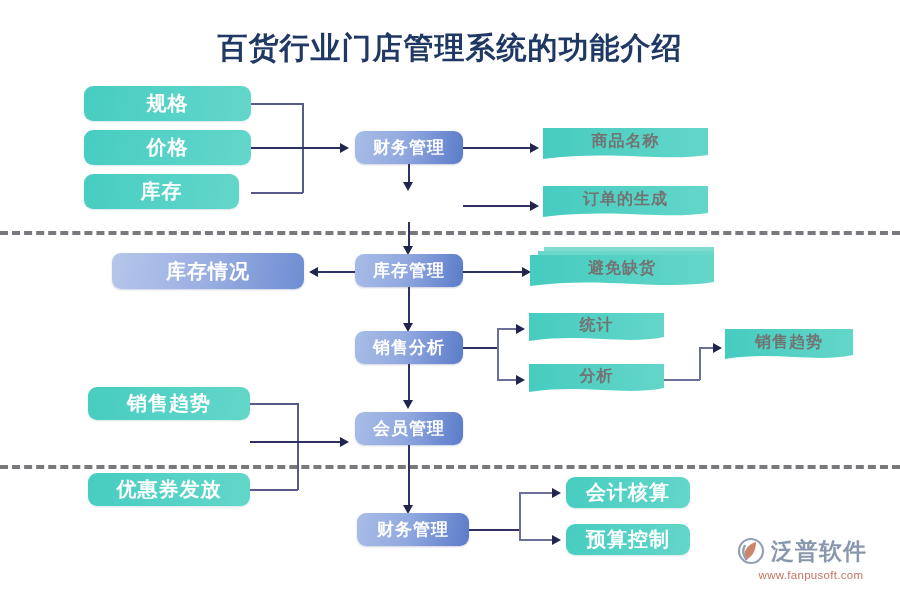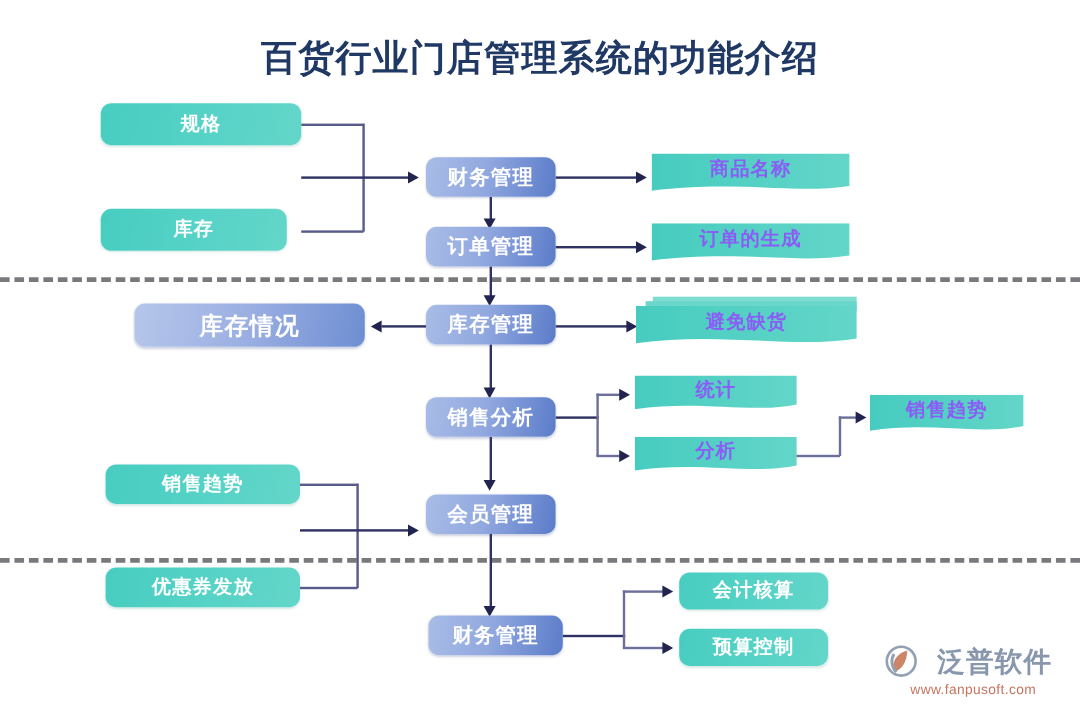--- a/index.html
+++ b/index.html
@@ -68,42 +68,42 @@
     background: linear-gradient(100deg, #b6c6ea 0%, #9aaee2 50%, #6e8ed2 100%);
     box-shadow: 0 1px 2px rgba(60, 80, 140, 0.25);
     font-size: 20px;
   }
 
   
   .node-teal {
     border-radius: 9px;
     background: linear-gradient(100deg, #47cdc0 0%, #55d2c6 50%, #63d6c9 100%);
     box-shadow: 0 1px 2px rgba(50, 140, 130, 0.2);
-    font-size: 16px;
+    font-size: 20px;
   }
 
   
   .ribbon {
     position: absolute;
     z-index: 5;
   }
   .ribbon .ribbon-shape {
     position: absolute;
     inset: 0;
   }
   .ribbon .ribbon-label {
     position: absolute;
     top: 0;
     left: 0;
     right: 0;
     height: 78%;
     display: flex;
     align-items: center;
     justify-content: center;
-    color: #8b5cf6;
+    color: #737373;
     font-weight: bold;
     font-size: 16px;
     letter-spacing: 1px;
     z-index: 2;
   }
 
   
   .conn {
     position: absolute;
     background: #2e3161;
@@ -142,21 +142,21 @@
     right: 14px;
     bottom: 10px;
     width: 150px;
     height: 54px;
     z-index: 8;
     opacity: 0.92;
   }
   .wm-row {
     display: flex;
     align-items: center;
-    gap: 15px;
+    gap: 5px;
   }
   .wm-mark {
     width: 30px;
     height: 30px;
     flex: 0 0 auto;
   }
   .wm-text {
     font-size: 23px;
     font-weight: bold;
     color: #7f8fa6;
@@ -177,20 +177,23 @@
 
 <div id="canvas">
 
   <div class="title">百货行业门店管理系统的功能介绍</div>
 
   <div class="divider" style="top:231px;"></div>
   <div class="divider" style="top:465px;"></div>
 
   <div class="node node-teal" style="left:84px; top:86px; width:167px; height:35px;">
     <span>规格</span>
+  </div>
+  <div class="node node-teal" style="left:84px; top:130px; width:167px; height:35px;">
+    <span>价格</span>
   </div>
   <div class="node node-teal" style="left:84px; top:174px; width:155px; height:35px;">
     <span>库存</span>
   </div>
 
   <div class="conn conn-h conn-thin" style="left:251px; top:103px; width:52px;"></div>
   <div class="conn conn-h conn-thin" style="left:251px; top:192px; width:52px;"></div>
   <div class="conn conn-v conn-thin" style="left:302px; top:103px; height:90px;"></div>
   <div class="conn conn-h" style="left:251px; top:147px; width:90px;"></div>
   <div class="arrow arrow-r" style="left:340px; top:142.5px;"></div>
@@ -211,23 +214,20 @@
         </linearGradient>
       </defs>
       <path d="M0,0 H165 V27 C120,34 70,22 0,31 Z" fill="url(#gr1)"></path>
     </svg>
     <div class="ribbon-label">商品名称</div>
   </div>
 
   <div class="conn conn-v" style="left:408px; top:164px; height:20px;"></div>
   <div class="arrow arrow-d" style="left:403px; top:182px;"></div>
 
-  <div class="node node-blue" style="left:355px; top:189px; width:108px; height:33px;">
-    <span>订单管理</span>
-  </div>
 
   <div class="conn conn-h" style="left:463px; top:205px; width:68px;"></div>
   <div class="arrow arrow-r" style="left:530px; top:200.5px;"></div>
 
   <div class="ribbon" style="left:543px; top:186px; width:165px; height:35px;text-align:center;">
     <svg class="ribbon-shape" viewBox="0 0 165 35" preserveAspectRatio="none">
       <path d="M0,0 H165 V27 C120,34 70,22 0,31 Z" fill="url(#gr1)"></path>
     </svg>
     <div class="ribbon-label">订单的生成</div>
   </div>

